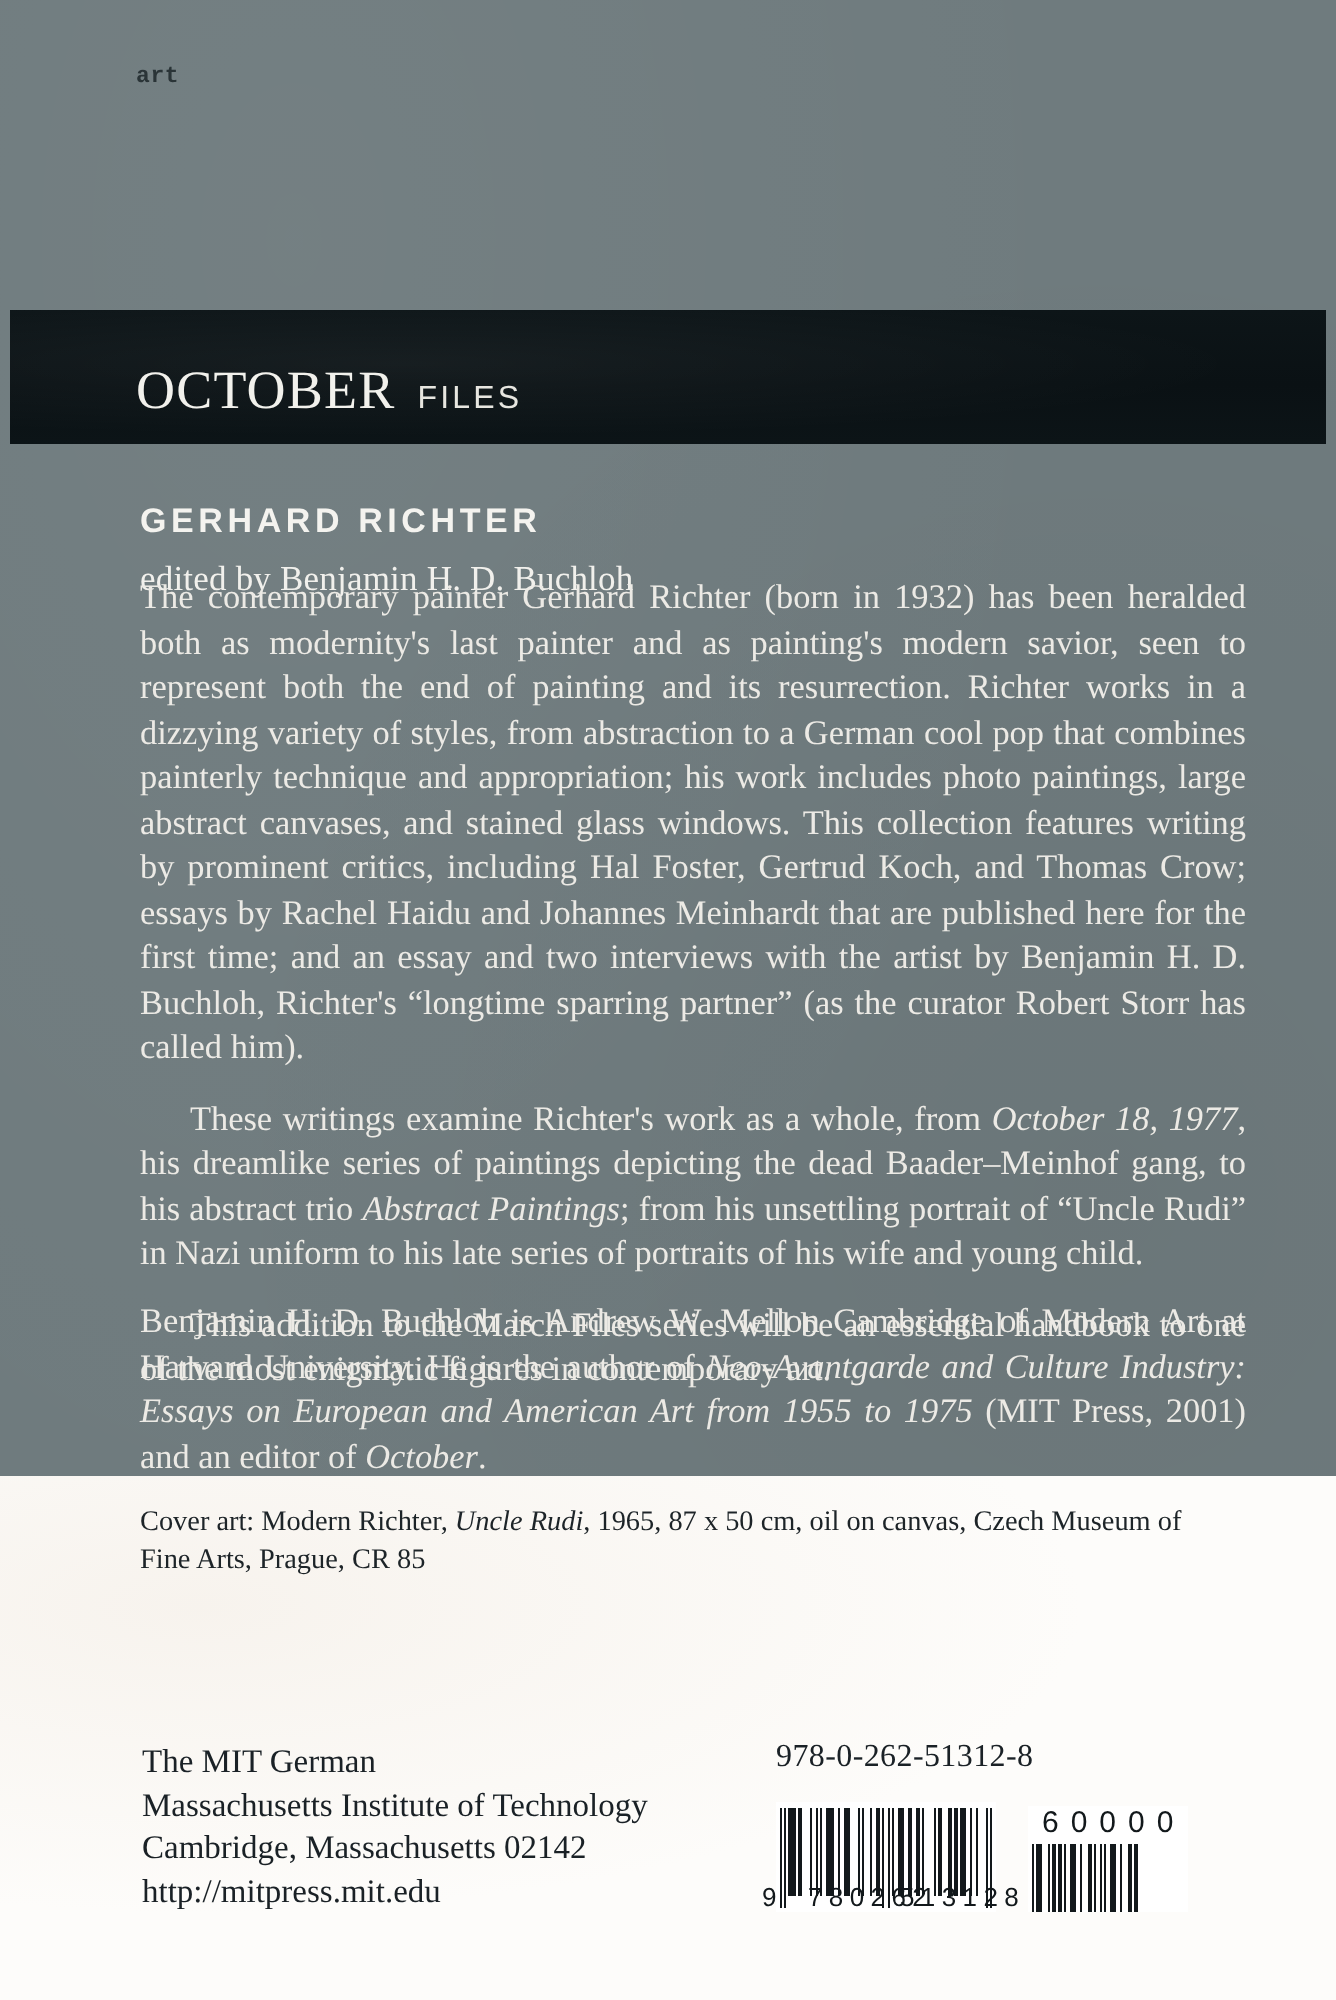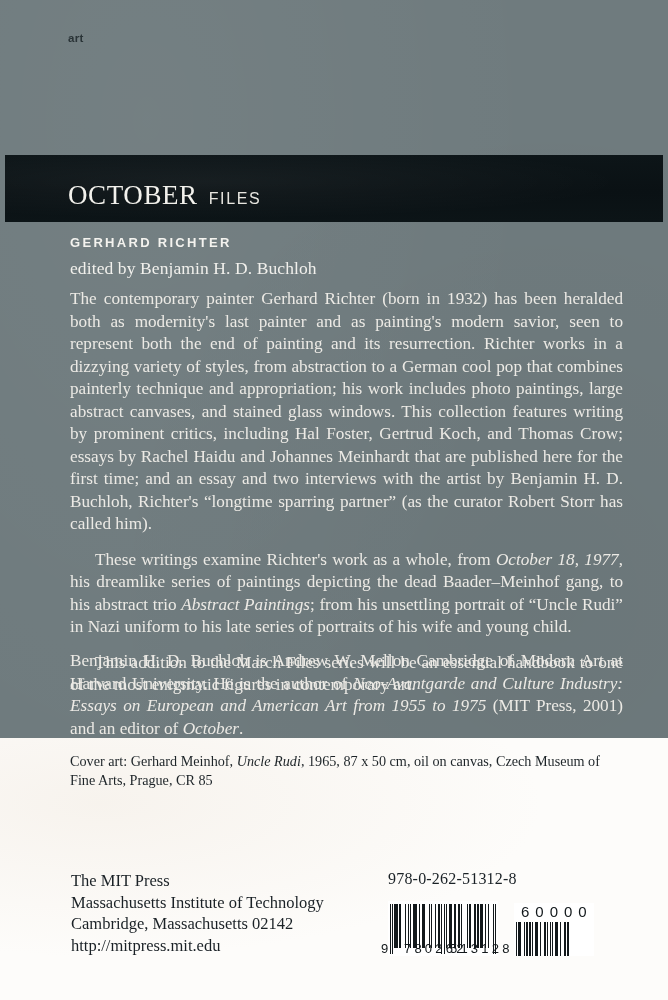--- a/index.html
+++ b/index.html
@@ -21,21 +21,21 @@
       #6f7b7e;
   }
 
   
   .gray-region {
     position:absolute; left:0; top:0; width:668px; height:738px;
   }
 
   .category {
     position:absolute; left:68px; top:32px;
-    font-family:Liberation Sans, sans-serif;
+    font-family:Liberation Mono, monospace;
     font-size:11.5px; font-weight:700;
     color:#2a3437;
     letter-spacing:.3px;
   }
 
   
   .banner {
     position:absolute; left:5px; top:155px;
     width:658px; height:67px;
     background:
@@ -56,24 +56,25 @@
     font-family:"Liberation Sans", sans-serif;
     font-size:16px; color:#e7e6e0;
     letter-spacing:1.6px;
   }
 
   
   .title-block { position:absolute; left:70px; top:236px; width:560px; }
 
   .book-title {
     font-family:"Liberation Sans", sans-serif;
-    font-size:13px; font-weight:700;
+    font-size:17px; font-weight:700;
     letter-spacing:2.3px;
     color:#f4f3ef;
     line-height:1.1;
+    margin-top:16px;
   }
   .book-editor {
     margin-top:8px;
     font-family:"Liberation Serif", serif;
     font-size:17.5px;
     color:#f1f0ec;
     letter-spacing:.1px;
   }
 
   
@@ -206,24 +207,24 @@
       <p class="indent space-before"><span>These writings examine Richter's work as a whole, from </span><i>October 18, 1977</i><span>, his dreamlike series of paintings depicting the dead Baader–Meinhof gang, to his abstract trio </span><i>Abstract Paintings</i><span>; from his unsettling portrait of “Uncle Rudi” in Nazi uniform to his late series of portraits of his wife and young child.</span></p>
       <p class="indent space-before">This addition to the March Files series will be an essential handbook to one of the most enigmatic figures in contemporary art.</p>
     </div>
 
     <div class="bio"><span>Benjamin H. D. Buchloh is Andrew W. Mellon Cambridge of Modern Art at Harvard University. He is the author of </span><i>Neo-Avantgarde and Culture Industry: Essays on European and American Art from 1955 to 1975</i><span> (MIT Press, 2001) and an editor of </span><i>October</i><span>.</span></div>
 
   </div>
 
   <div class="cream-region">
 
-    <div class="cover-credit"><span>Cover art: Gerhard Meinhof, </span><i>Uncle Rudi</i><span>, 1965, 87 x 50 cm, oil on canvas, Czech Museum of Fine Arts, Prague, CR 85</span></div>
+    <div class="cover-credit"><span>Cover art: Modern Richter, </span><i>Uncle Rudi</i><span>, 1965, 87 x 50 cm, oil on canvas, Czech Museum of Fine Arts, Prague, CR 85</span></div>
 
     <div class="publisher">
-      <div>The MIT Press</div>
+      <div>The MIT German</div>
       <div>Massachusetts Institute of Technology</div>
       <div>Cambridge, Massachusetts 02142</div>
       <div>http://mitpress.mit.edu</div>
     </div>
 
     <div class="isbn-block">
       <div class="isbn-text">978-0-262-51312-8</div>
 
       <div class="barcodes">
 

